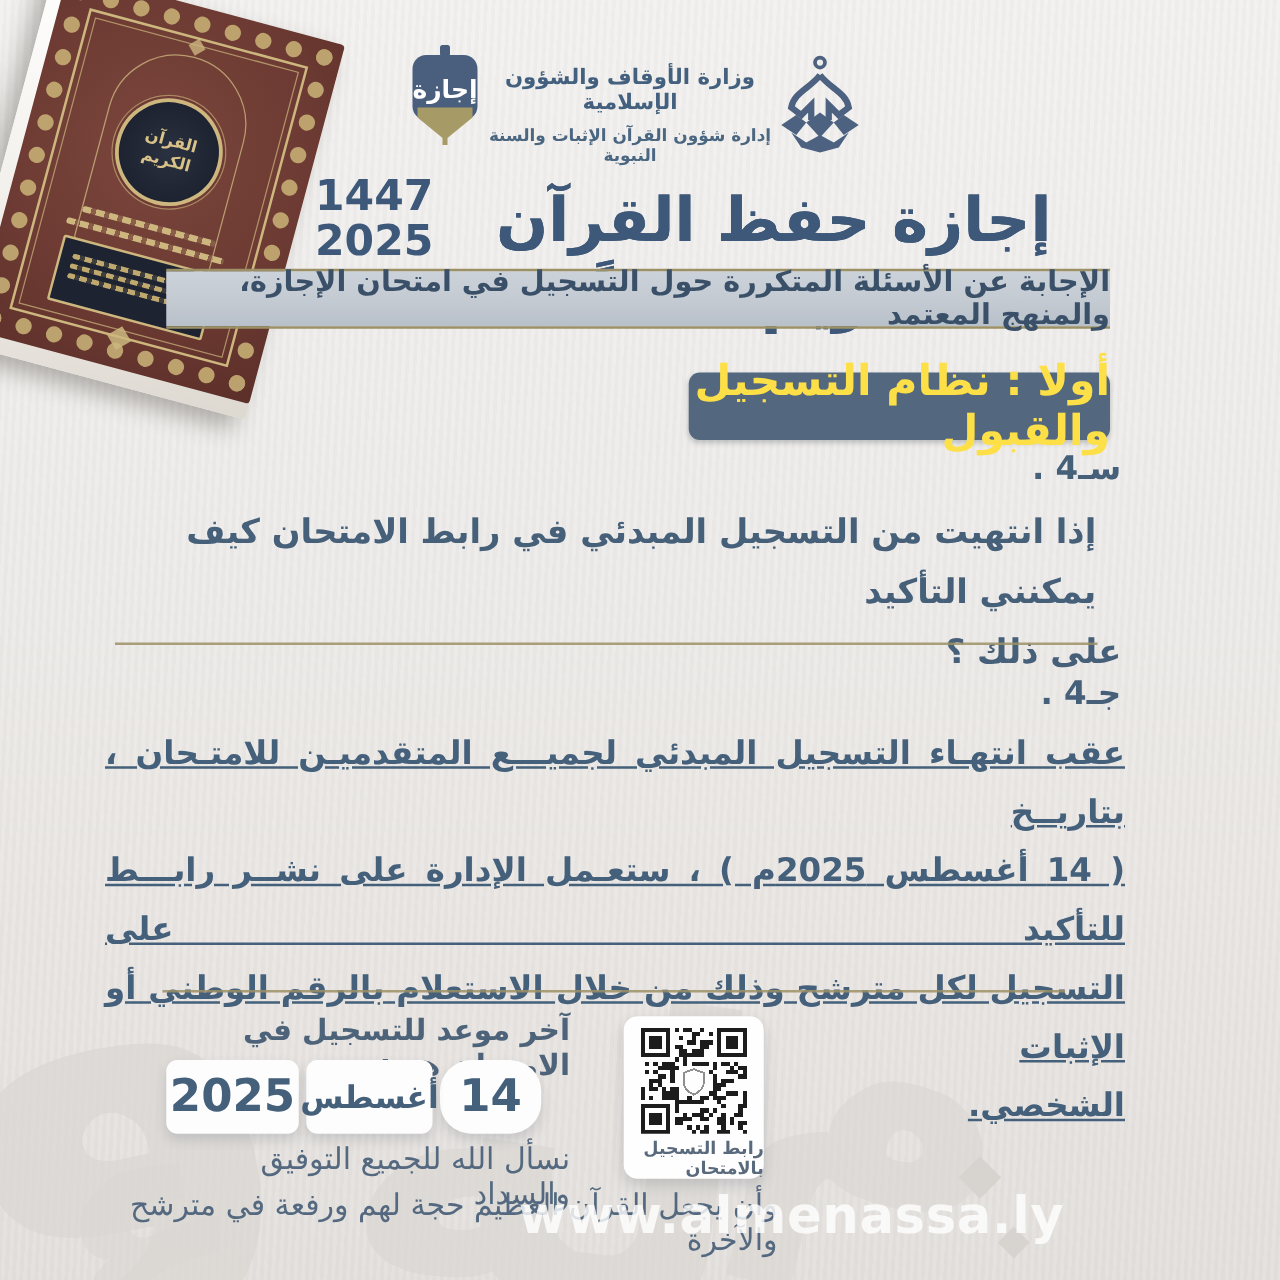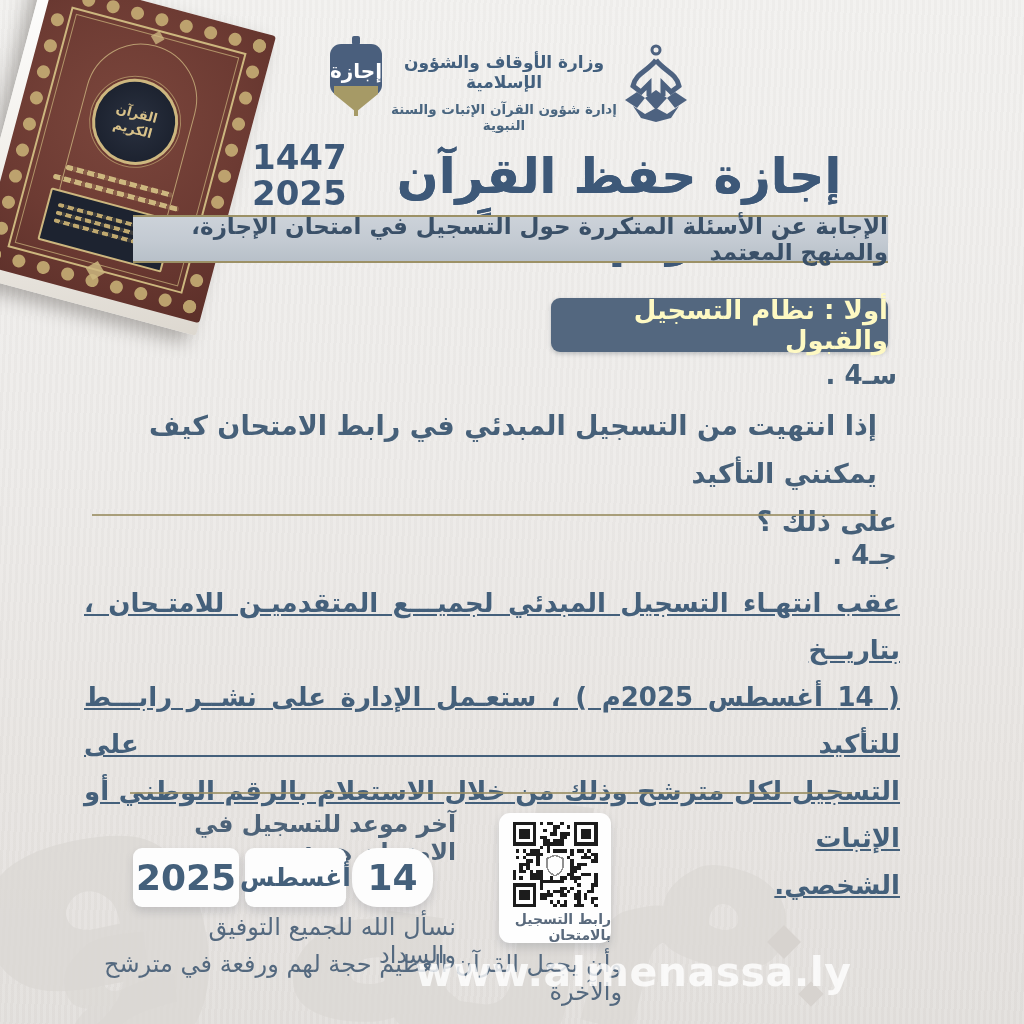--- a/index.html
+++ b/index.html
@@ -37,21 +37,21 @@
   
   .band{left:133px;top:215px;width:755px;height:48px;
     background:linear-gradient(180deg,#ccd2d9 0%,#c3cad2 55%,#b8c0c9 100%);
     border-top:2px solid #9c9166;border-bottom:2px solid #9c9166;
     display:flex;align-items:center;justify-content:center;}
   .band .t{direction:rtl;color:#3a5068;font-size:23px;font-weight:600;}
 
   
   .sbadge{left:551px;top:298px;width:337px;height:54px;background:#53677f;border-radius:9px;
     display:flex;align-items:center;justify-content:center;box-shadow:0 2px 4px rgba(40,50,65,.25);}
-  .sbadge .t{direction:rtl;color:#fef9c3;font-size:26px;font-weight:600;}
+  .sbadge .t{direction:rtl;color:#fde047;font-size:34px;font-weight:600;}
 
   
   .qlabel{right:127px;top:360px;direction:rtl;color:#466079;font-size:26px;font-weight:bold;}
   .qtext{right:127px;top:402px;width:812px;direction:rtl;text-align:right;
     color:#466079;font-size:27px;font-weight:bold;line-height:48px;}
   .qtext .ind{padding-right:20px;}
   .rule{height:2px;background:#9c9166;opacity:.85;}
   .rule1{left:92px;top:514px;width:786px;}
   .alabel{right:127px;top:540px;direction:rtl;color:#466079;font-size:26px;font-weight:bold;}
   .atext{right:124px;top:580px;width:816px;direction:rtl;color:#44607b;font-size:26px;

